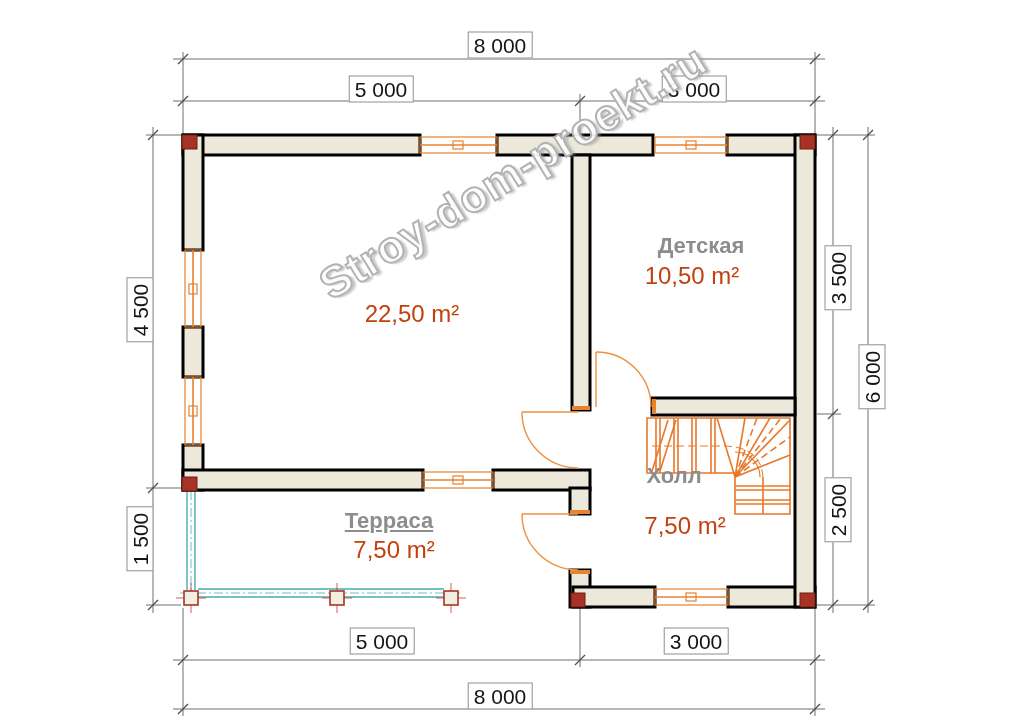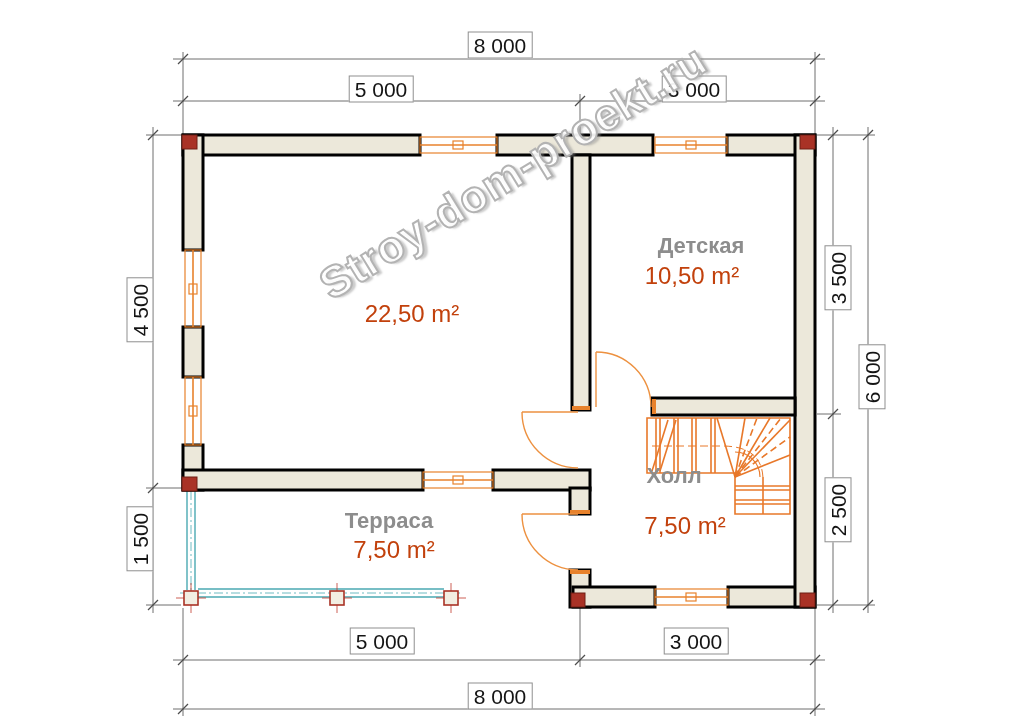--- a/index.html
+++ b/index.html
@@ -223,21 +223,21 @@
   </g>
 </svg>
 
 <div class="watermark">Stroy-dom-proekt.ru</div>
 
 <div class="room-area" style="left:412px;top:314px;">22,50 m²</div>
 <div class="room-name" style="left:693px;top:246px;margin-left:8px;">Детская</div>
 <div class="room-area" style="left:692px;top:276px;">10,50 m²</div>
 <div class="room-name" style="left:674px;top:476px;">Холл</div>
 <div class="room-area" style="left:685px;top:526px;">7,50 m²</div>
-<div class="room-name" style="left:389px;top:521px;">Терраса</div>
+<div class="room-name" style="left:389px;top:521px;text-decoration:underline;">Терраса</div>
 <div class="room-area" style="left:394px;top:550px;">7,50 m²</div>
 
 <div class="dim-label" style="left:500px;top:45px;">8 000</div>
 <div class="dim-label" style="left:381px;top:89px;">5 000</div>
 <div class="dim-label" style="left:694px;top:89px;">3 000</div>
 <div class="dim-label rot" style="left:140px;top:310px;">4 500</div>
 <div class="dim-label rot" style="left:140px;top:539px;">1 500</div>
 <div class="dim-label rot" style="left:838px;top:278px;">3 500</div>
 <div class="dim-label rot" style="left:838px;top:510px;">2 500</div>
 <div class="dim-label rot" style="left:872px;top:377px;">6 000</div>

